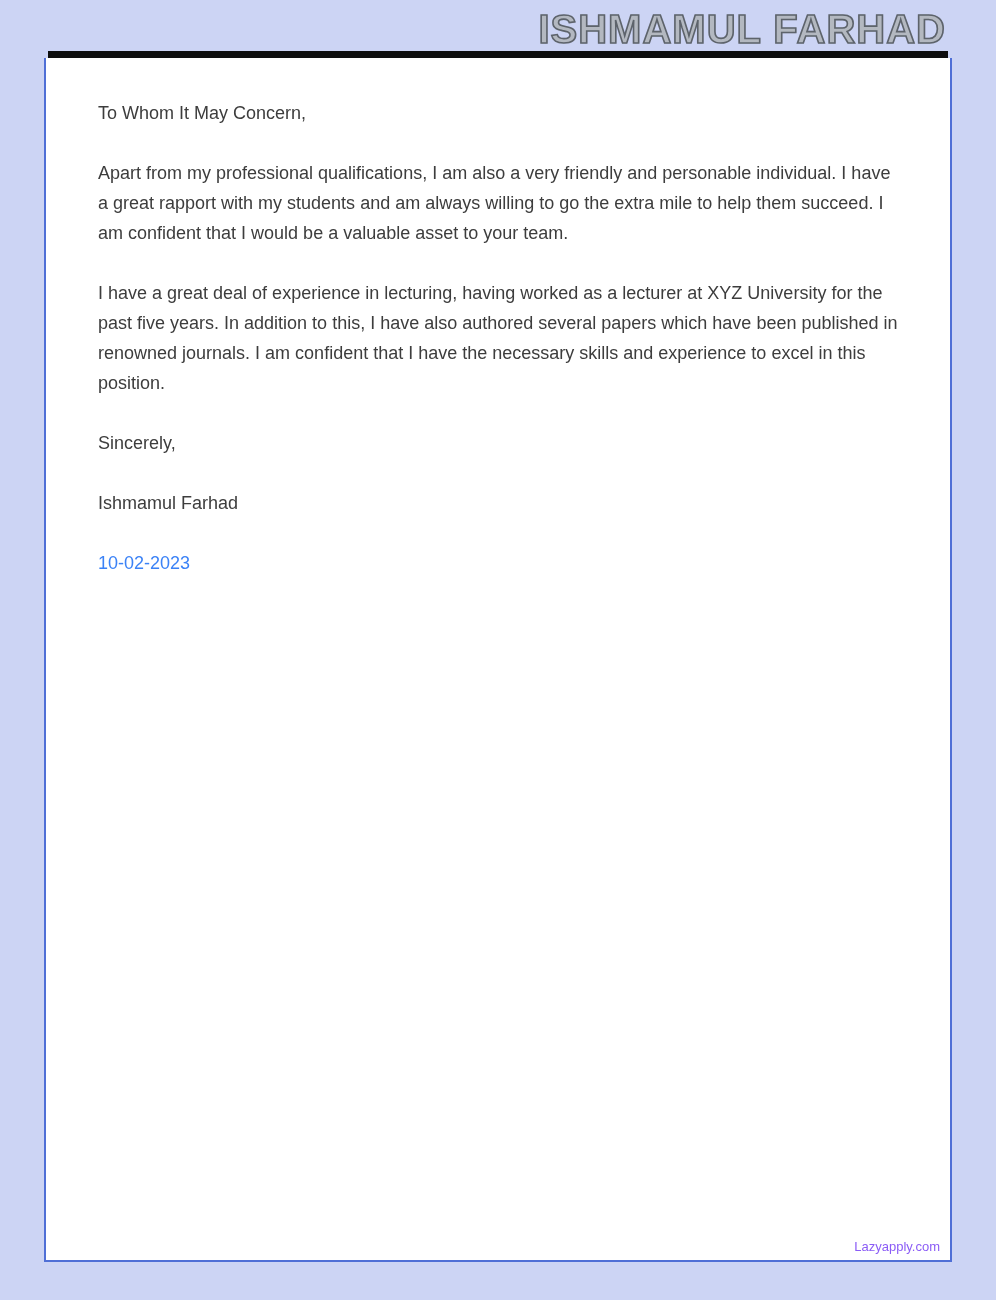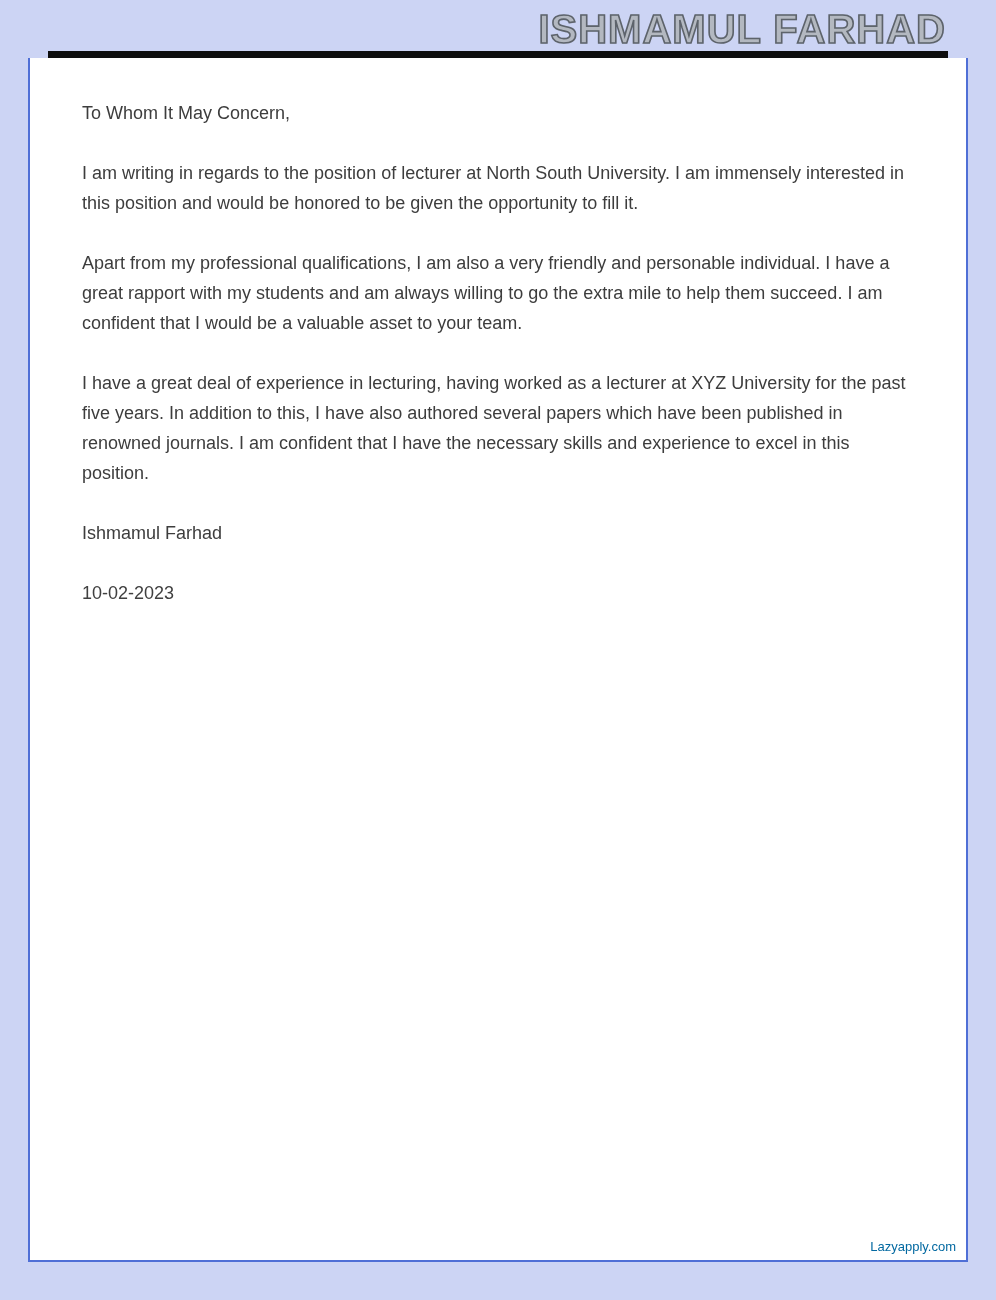--- a/index.html
+++ b/index.html
@@ -35,66 +35,66 @@
 
   
   .divider {
     height: 7px;
     background: #0e0e0e;
     margin: 0 48px;
   }
 
   
   .page {
-    margin: 0 28px;
+    margin: 0 44px;
     height: 1204px;
     background: #ffffff;
     border: 2px solid #4f6fd6;
     border-top: none;
     padding: 40px 52px 0 52px;
     position: relative;
   }
 
   .page p {
     margin: 0 0 30px 0;
     font-size: 18px;
     line-height: 30px;
     color: #3d3d3d;
   }
 
   .date-link {
     display: inline-block;
     margin-top: 0;
     font-size: 18px;
     line-height: 30px;
-    color: #404040;
+    color: #3b82f6;
     text-decoration: none;
     cursor: pointer;
   }
 
   .watermark {
     position: absolute;
     right: 10px;
     bottom: 6px;
     font-size: 13px;
-    color: #0369a1;
+    color: #8b5cf6;
     cursor: pointer;
   }
 </style>
 </head>
 <body>
 
 <header class="header">
   <h1 class="header-name">ISHMAMUL FARHAD</h1>
 </header>
 
 <div class="divider"></div>
 
 <main class="page">
   <p>To Whom It May Concern,</p>
-  <p>I am writing in regards to the position of lecturer at North South University. I am immensely interested in this position and would be honored to be given the opportunity to fill it.</p>
   <p>Apart from my professional qualifications, I am also a very friendly and personable individual. I have a great rapport with my students and am always willing to go the extra mile to help them succeed. I am confident that I would be a valuable asset to your team.</p>
   <p>I have a great deal of experience in lecturing, having worked as a lecturer at XYZ University for the past five years. In addition to this, I have also authored several papers which have been published in renowned journals. I am confident that I have the necessary skills and experience to excel in this position.</p>
+  <p>Sincerely,</p>
   <p class="signature">Ishmamul Farhad</p>
   <a class="date-link">10-02-2023</a>
 
   <div class="watermark">Lazyapply.com</div>
 </main>
 
 </body></html>

